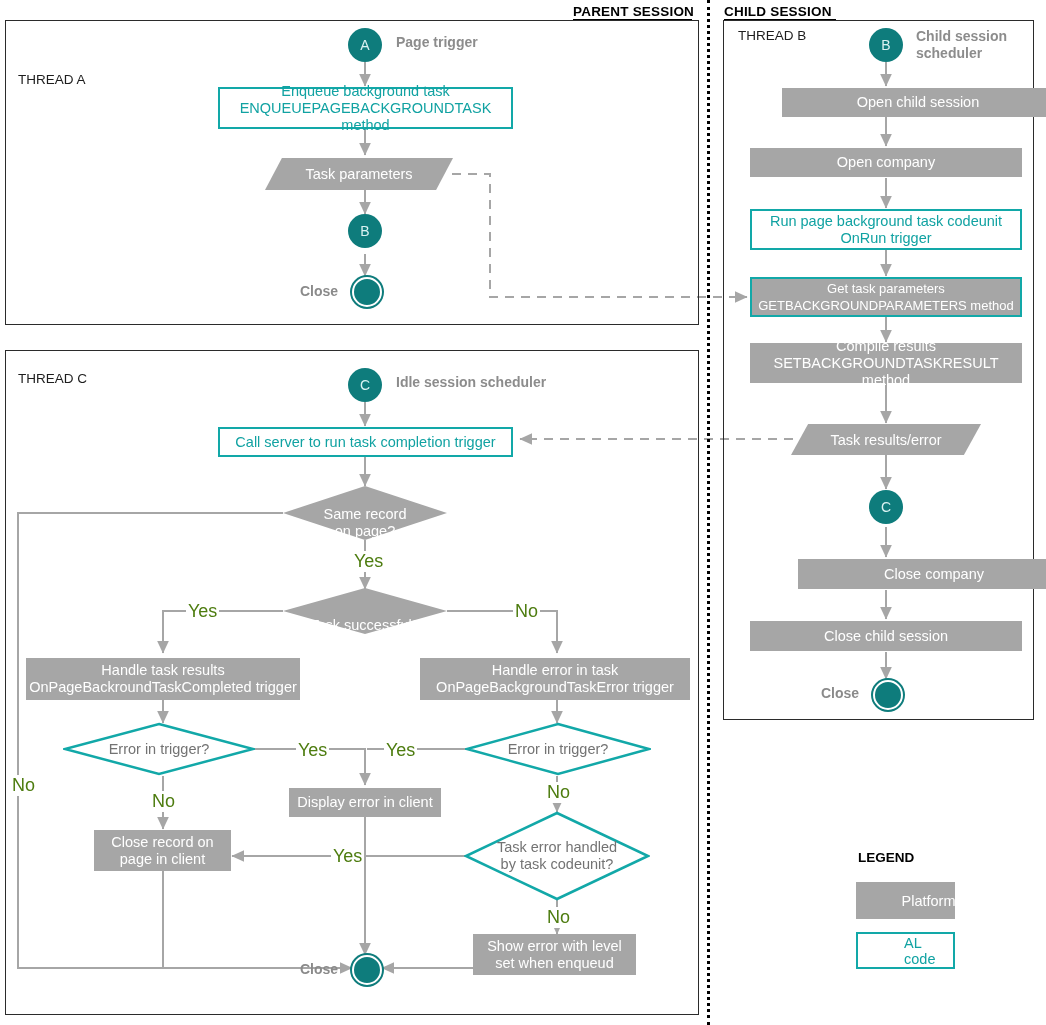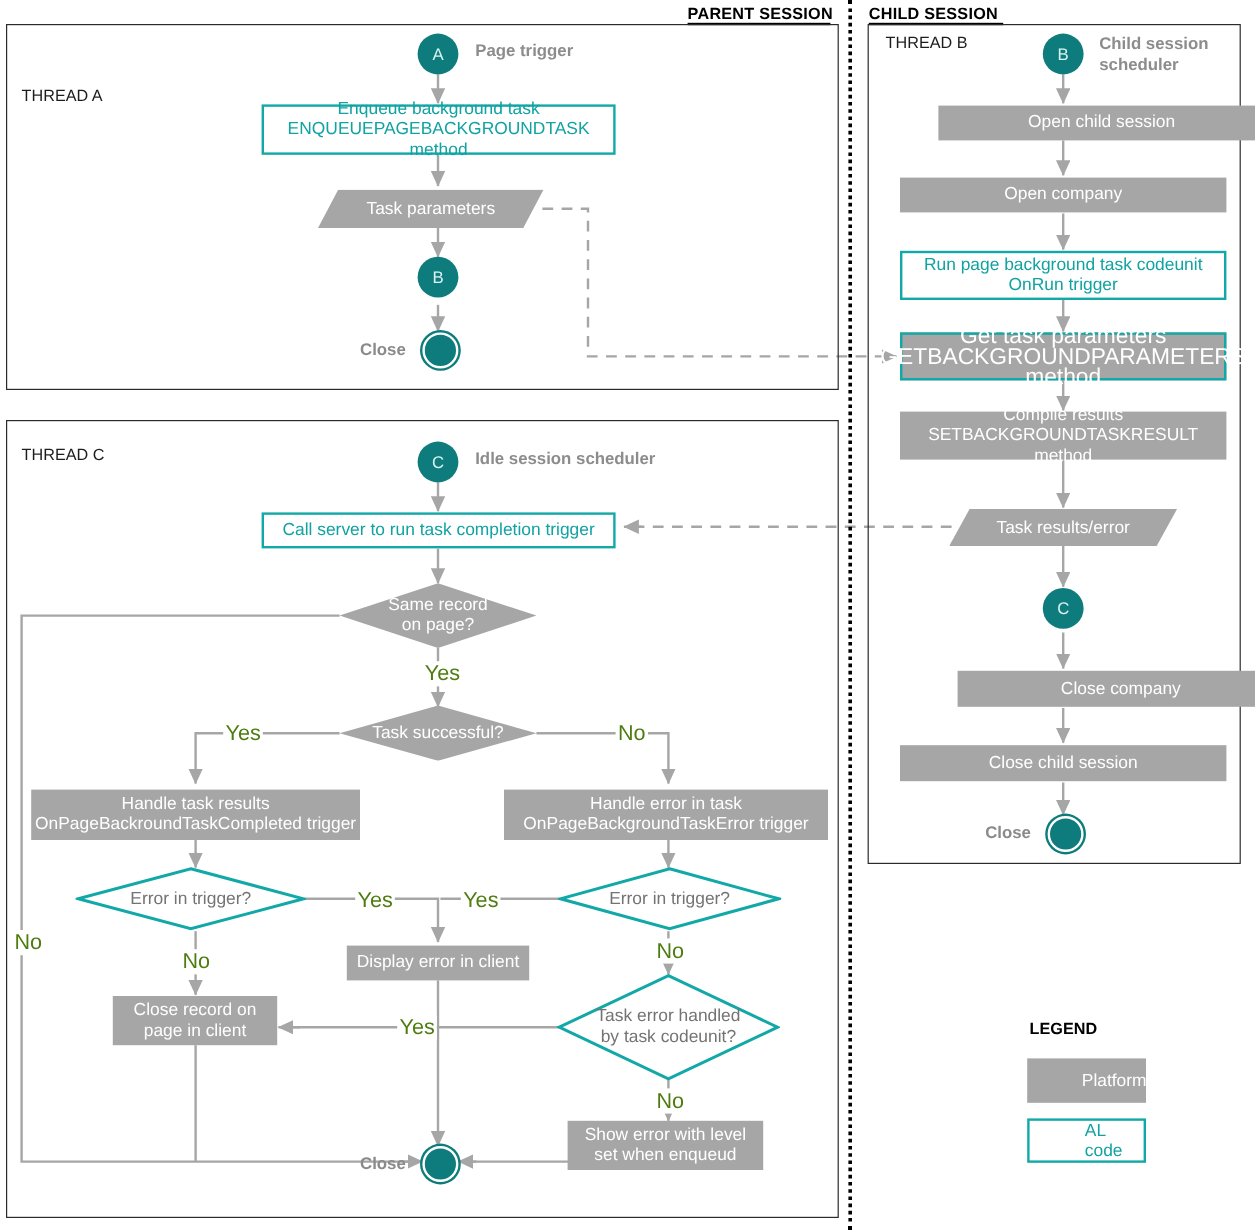--- a/index.html
+++ b/index.html
@@ -23,21 +23,21 @@
   
   .node{position:absolute;box-sizing:border-box;display:flex;align-items:center;justify-content:center;text-align:center;}
 
   .proc{
     background:#a6a6a6;color:#ffffff;font-size:14.5px;line-height:17px;
   }
   .al{
     background:#ffffff;color:#11a2a2;border:2px solid #12a8a8;font-size:14.5px;line-height:17px;
   }
   .al-filled{
-    background:#a6a6a6;color:#ffffff;border:2px solid #12a8a8;font-size:19px;line-height:17px;
+    background:#a6a6a6;color:#ffffff;border:2px solid #12a8a8;font-size:13px;line-height:17px;
   }
 
   
   .conn-circle{
     position:absolute;border-radius:50%;background:#0e7c7c;color:#d9f2f2;
     display:flex;align-items:center;justify-content:center;font-size:14px;
   }
   
   .terminator{
     position:absolute;border-radius:50%;background:#0e7c7c;
@@ -57,21 +57,21 @@
   }
 
   
   .diamond{position:absolute;}
   .diamond .dtext{
     position:absolute;left:0;top:0;width:100%;height:100%;
     display:flex;align-items:center;justify-content:center;text-align:center;
     font-size:14.5px;line-height:17px;
   }
   .dgray .dshape{fill:#a6a6a6;}
-  .dgray .dtext{color:#ffffff;}
+  .dgray .dtext{color:#ffffff;align-items:flex-end;}
   .dteal .dshape{fill:none;stroke:#12a8a8;stroke-width:2.5;}
   .dteal .dtext{color:#737373;}
 
   
   .elabel{position:absolute;font-size:18px;color:#4d7c0f;background:#fff;padding:0 2px;white-space:nowrap;}
 
   
   .legend-title{position:absolute;font-weight:bold;font-size:13.5px;color:#000;}
   .legend-box{position:absolute;box-sizing:border-box;display:flex;align-items:center;justify-content:center;font-size:14.5px;padding-left:46px;}
   .legend-plat{background:#a6a6a6;color:#ffffff;}

